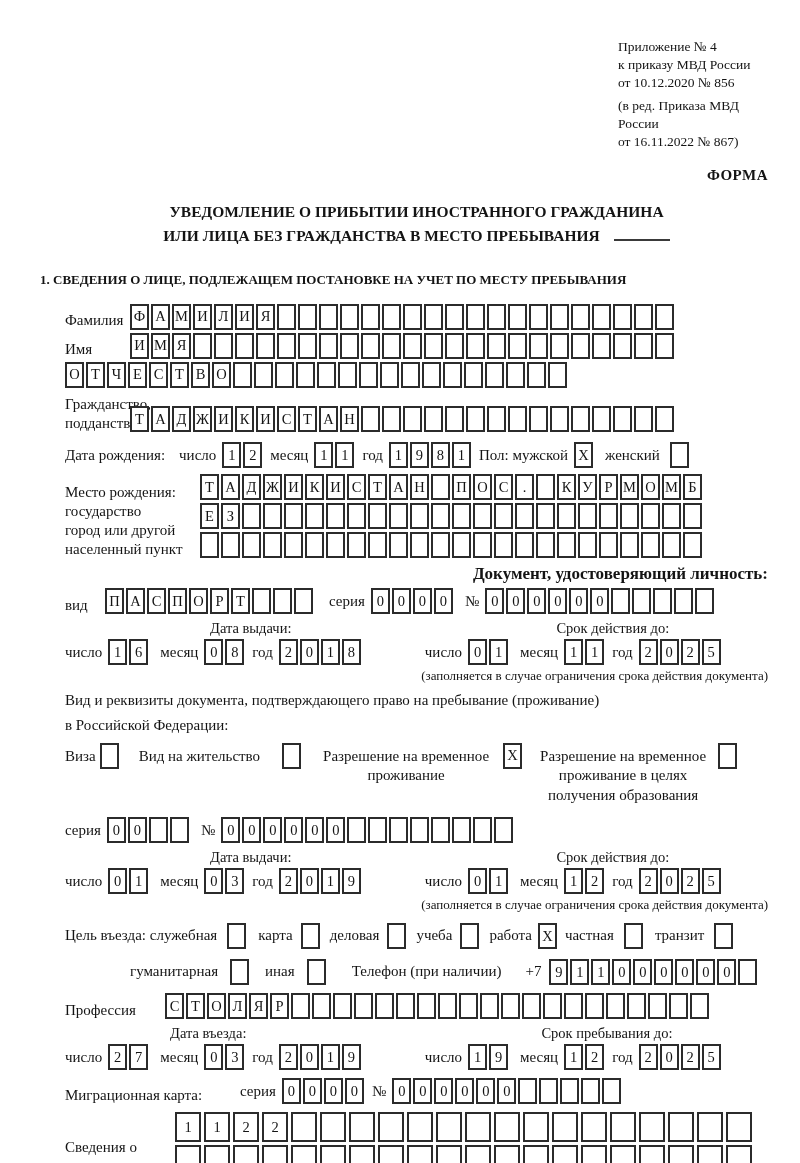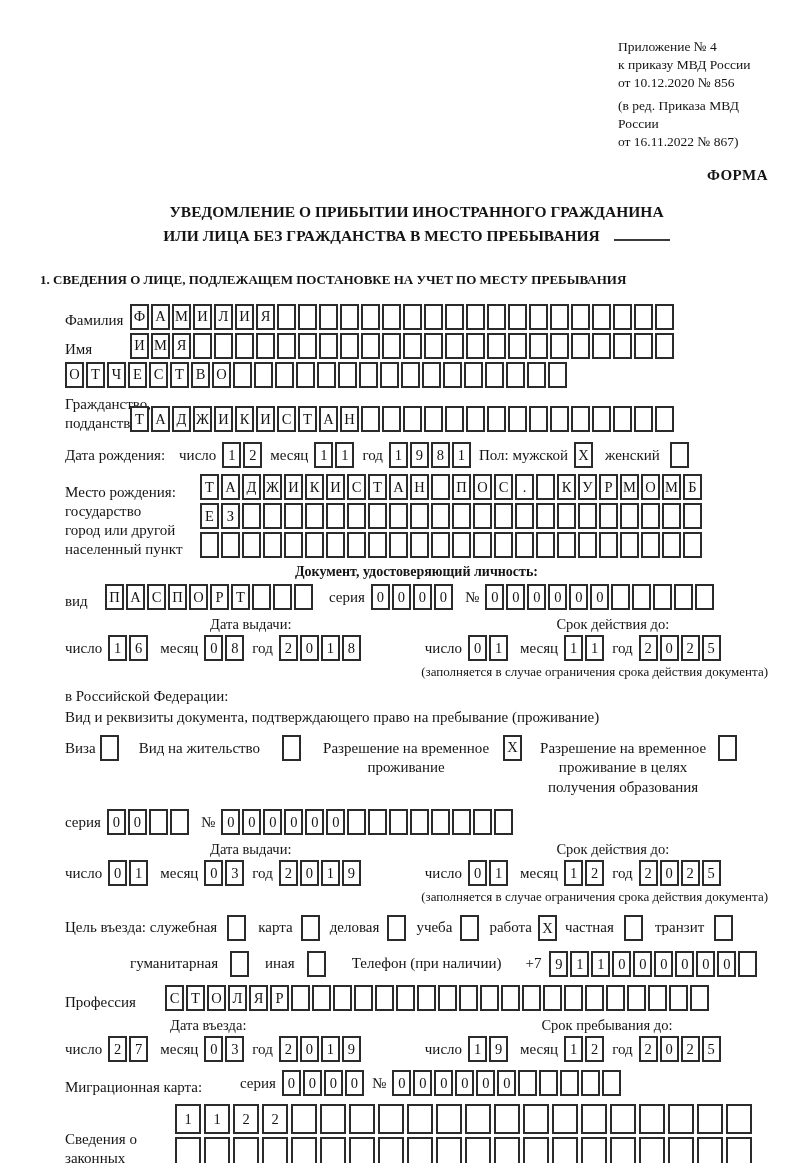--- a/index.html
+++ b/index.html
@@ -26,21 +26,21 @@
   .cell{
     flex:none;display:inline-flex;align-items:center;justify-content:center;
     width:19px;height:26px;border:2px solid #2b2b2b;margin-right:2px;
     box-sizing:border-box;font-size:14.5px;background:#fff;
   }
   .big .cell{width:26px;height:30px;margin-right:3px;}
   .stack{display:flex;flex-direction:column;gap:3px;}
   .inl{display:inline-block;line-height:26px;}
   .ml6{margin-left:6px;} .ml10{margin-left:10px;} .ml14{margin-left:14px;}
   .mr6{margin-right:6px;} .mr10{margin-right:10px;}
-  .centered-bold{text-align:center;font-weight:bold;font-size:14px;margin:6px 0 4px 0;}
+  .centered-bold{text-align:right;font-weight:bold;font-size:17px;margin:6px 0 4px 0;}
   .sublabels{display:flex;font-size:14.5px;margin:6px 0 2px 0;}
   .note{font-size:13px;text-align:right;margin:1px 0 6px 0;}
   .cbrow{display:flex;align-items:flex-start;margin-top:8px;}
   .cbrow .txt{line-height:1.3;padding-top:4px;}
   .cbrow .ctr{text-align:center;}
   .plain{line-height:1.35;}
   .purpose{display:flex;align-items:flex-start;margin-top:10px;}
   .purpose .txt{padding-top:4px;}
 </style>
 </head>
@@ -388,22 +388,22 @@
       <span class="inl ml6 mr6">год</span>
       <span class="cells">
           <span class="cell">2</span>
           <span class="cell">0</span>
           <span class="cell">2</span>
           <span class="cell">5</span>
         </span>
     </div>
     <div class="note">(заполняется в случае ограничения срока действия документа)</div>
 
+    <div class="plain">Вид и реквизиты документа, подтверждающего право на пребывание (проживание)</div>
     <div class="plain" style="margin-top:4px;">в Российской Федерации:</div>
-    <div class="plain">Вид и реквизиты документа, подтверждающего право на пребывание (проживание)</div>
 
     <div class="cbrow">
       <span class="txt">Виза</span>
       <span class="cells" style="margin-left:4px;">
           <span class="cell"></span>
         </span>
       <span class="txt" style="margin-left:18px;">Вид на жительство</span>
       <span class="cells" style="margin-left:22px;">
           <span class="cell"></span>
         </span>

